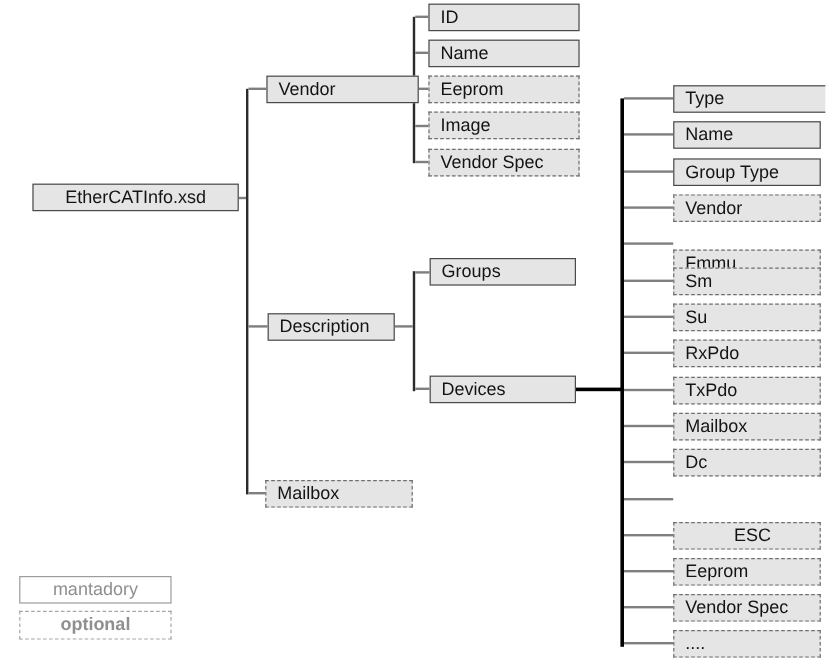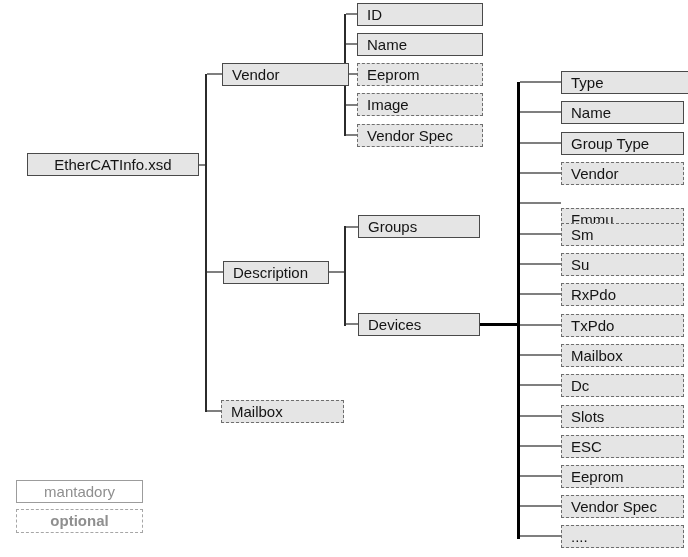--- a/index.html
+++ b/index.html
@@ -87,22 +87,21 @@
   <div class="node" style="left:561px;top:101px;width:123px;">Name</div>
   <div class="node" style="left:561px;top:132px;width:123px;">Group Type</div>
   <div class="node optional" style="left:561px;top:162px;width:123px;">Vendor</div>
   <div class="node optional" style="left:561px;top:208px;width:123px;">Fmmu</div>
   <div class="node optional" style="left:561px;top:223px;width:123px;">Sm</div>
   <div class="node optional" style="left:561px;top:253px;width:123px;">Su</div>
   <div class="node optional" style="left:561px;top:283px;width:123px;">RxPdo</div>
   <div class="node optional" style="left:561px;top:314px;width:123px;">TxPdo</div>
   <div class="node optional" style="left:561px;top:344px;width:123px;">Mailbox</div>
   <div class="node optional" style="left:561px;top:374px;width:123px;">Dc</div>
-  <div class="node optional" style="left:561px;top:405px;width:123px;">Slots</div>
-  <div class="node optional" style="left:561px;top:435px;width:123px;">ESC</div>
+  <div class="node optional" style="left:561px;top:435px;width:123px;text-align:center;">ESC</div>
   <div class="node optional" style="left:561px;top:465px;width:123px;">Eeprom</div>
   <div class="node optional" style="left:561px;top:495px;width:123px;">Vendor Spec</div>
   <div class="node optional" style="left:561px;top:525px;width:123px;">....</div>
 
   <div class="legendbox mand" style="left:16px;top:480px;width:127px;height:23px;">mantadory</div>
   <div class="legendbox opt" style="left:16px;top:509px;width:127px;height:24px;">optional</div>
 
 </div>
 
 </body></html>

